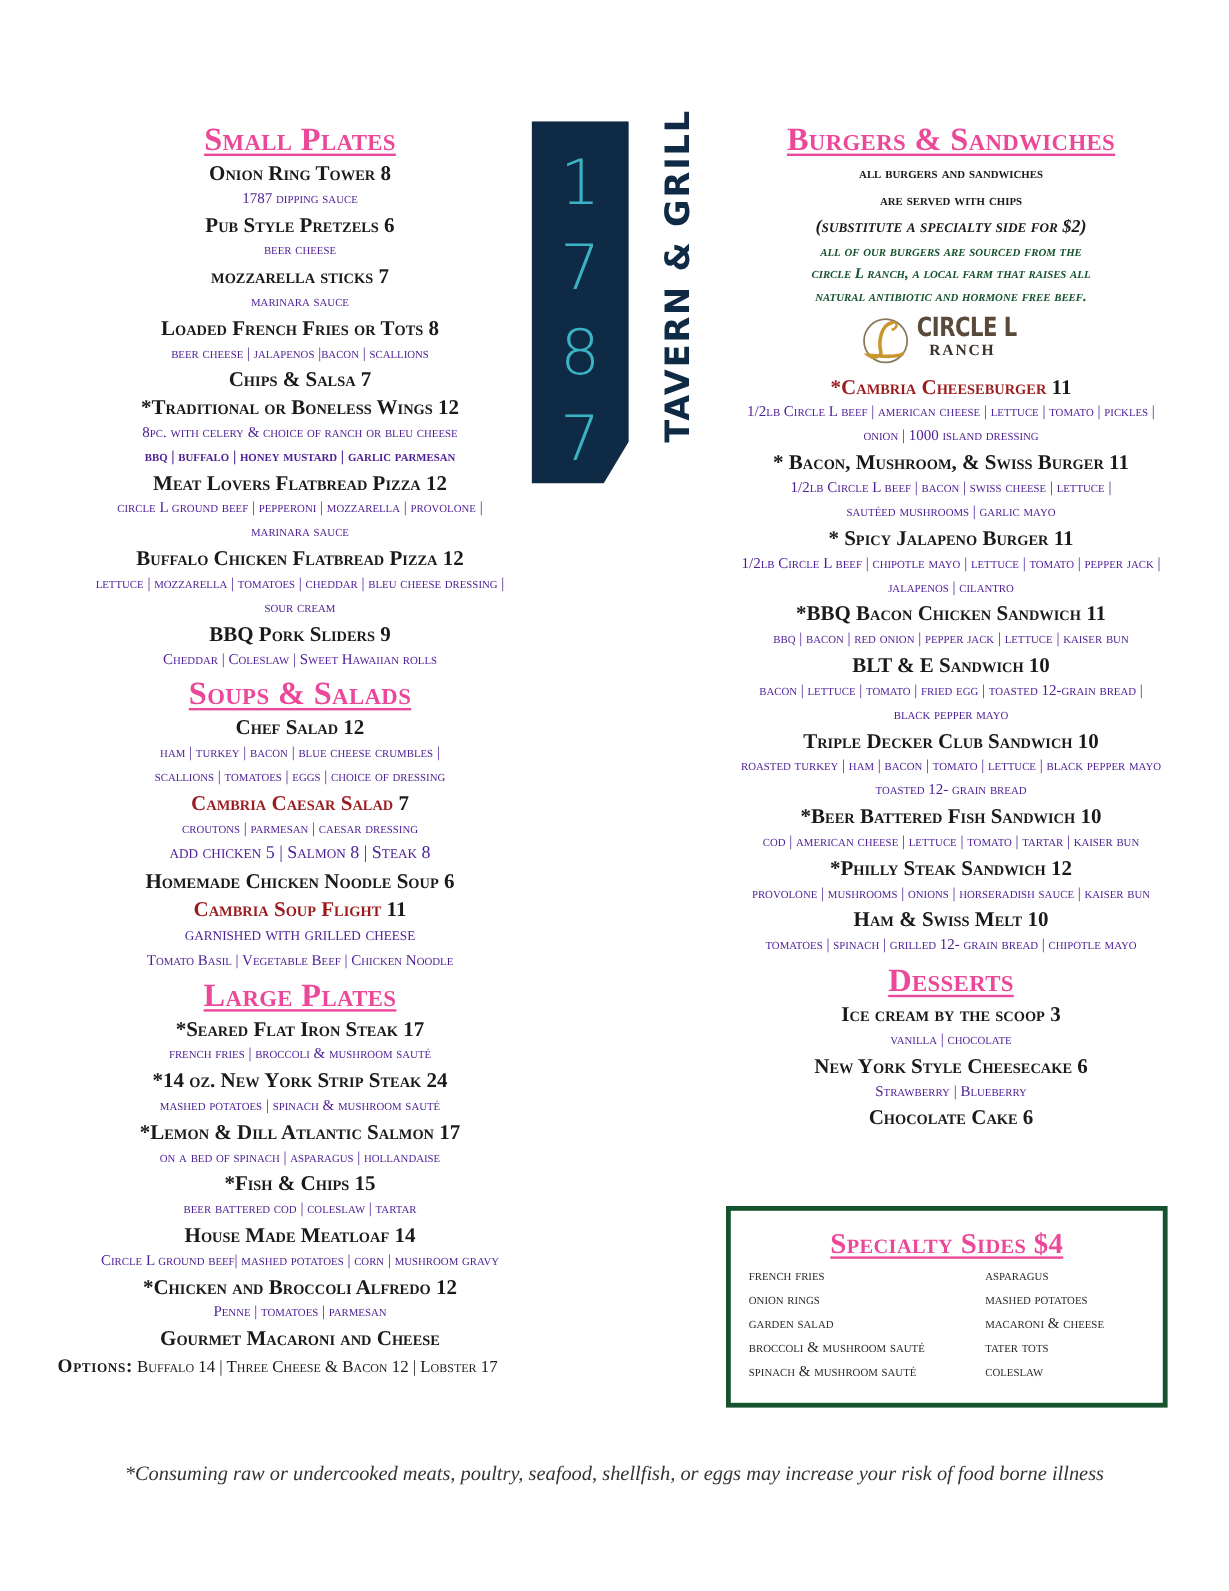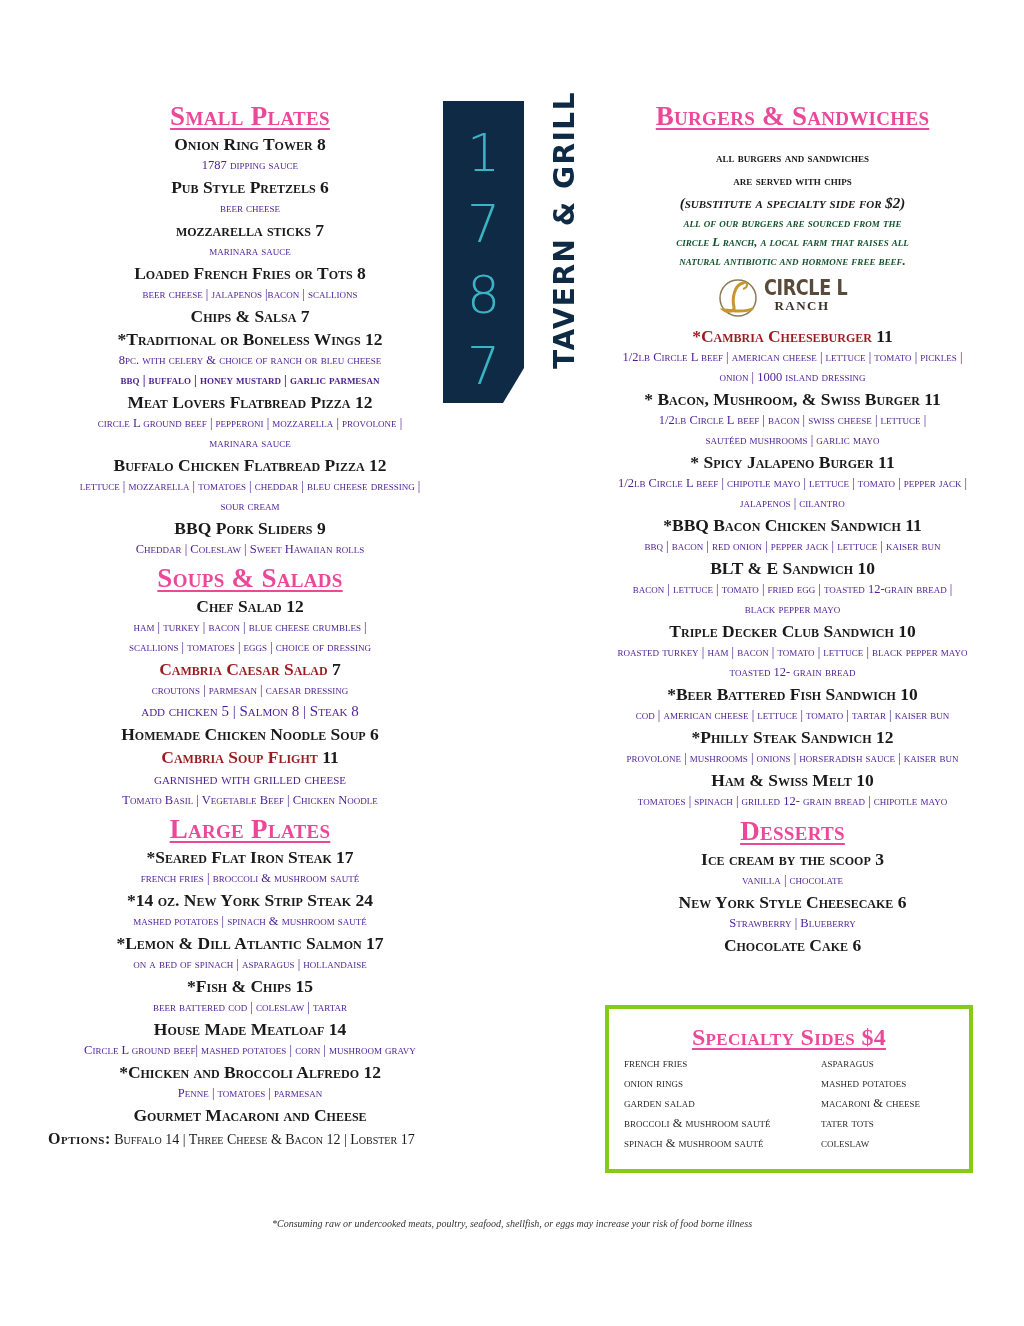--- a/index.html
+++ b/index.html
@@ -35,28 +35,28 @@
         white-space: nowrap; letter-spacing: 1.5px; line-height: 34px; }
 
   
   #circlel { display: flex; justify-content: center; gap: 4px; margin: 6px 0 4px; height: 44px; }
   .cl-text { text-align: left; line-height: 1; }
   .cl-top { font-family: "DejaVu Sans", sans-serif; font-weight: bold; font-size: 22px; color: #5a4a3a; letter-spacing: -0.5px; transform: scaleX(0.8); transform-origin: left; display: inline-block; }
   .cl-bot { font-family: Liberation Serif, serif; font-weight: bold; font-size: 13px; color: #3a332c; letter-spacing: 1.5px; margin-left: 10px; }
 
   
   #sides { position: absolute; left: 605px; top: 1005px; width: 360px; height: 160px;
-           border: 4px solid #84cc16; background: #fff; }
+           border: 4px solid #14532d; background: #fff; }
   #sides .sec-title { margin-top: 12px; font-size: 24px; }
   .side-cols { display: flex; padding-left: 15px; }
   .side-col { font-variant: small-caps; font-size: 12.5px; line-height: 20px; text-align: left; color: #2a2a2a; }
   .side-col.c1 { width: 197px; }
 
   #disclaimer { position: absolute; left: 0; width: 1024px; top: 1218px; text-align: center;
-                font-style: italic; font-size: 10px; color: #333; }
+                font-style: italic; font-size: 17px; color: #333; }
 </style>
 </head>
 <body>
 
 <div id="logo-panel">
   <svg width="81" height="302" viewBox="0 0 81 302">
     <polygon points="0,0 81,0 81,267 60,302 0,302" fill="#0e2a45"></polygon>
   </svg>
 </div>
 <div class="digits">
@@ -128,21 +128,21 @@
     <div class="opts">
       <b>Options:</b>
       <span>Buffalo 14 | Three Cheese &amp; Bacon 12 | Lobster 17</span>
     </div>
   </section>
 </div>
 
 <div id="right" class="col">
   <section>
     <div class="sec-title">Burgers &amp; Sandwiches</div>
-    <div class="intro" style="margin-top:14px">all burgers and sandwiches</div>
+    <div class="intro" style="margin-top:0">all burgers and sandwiches</div>
     <div class="intro">are served with chips</div>
     <div class="intro-it">(substitute a specialty side for $2)</div>
     <div class="orange">all of our burgers are sourced from the</div>
     <div class="orange">circle L ranch, a local farm that raises all</div>
     <div class="orange">natural antibiotic and hormone free beef.</div>
     <div id="circlel">
       <svg width="44" height="42" viewBox="0 0 44 42">
         <circle cx="22" cy="21" r="18" fill="none" stroke="#8a7a5a" stroke-width="1.5"></circle>
         <path d="M27 6 C 18 8, 16 22, 18 30 C 19 34, 12 36, 8 33 C 14 33, 28 36, 36 32" fill="none" stroke="#c8962e" stroke-width="3" stroke-linecap="round"></path>
         <path d="M27 6 C 32 4, 33 10, 27 12" fill="none" stroke="#c8962e" stroke-width="2"></path>

